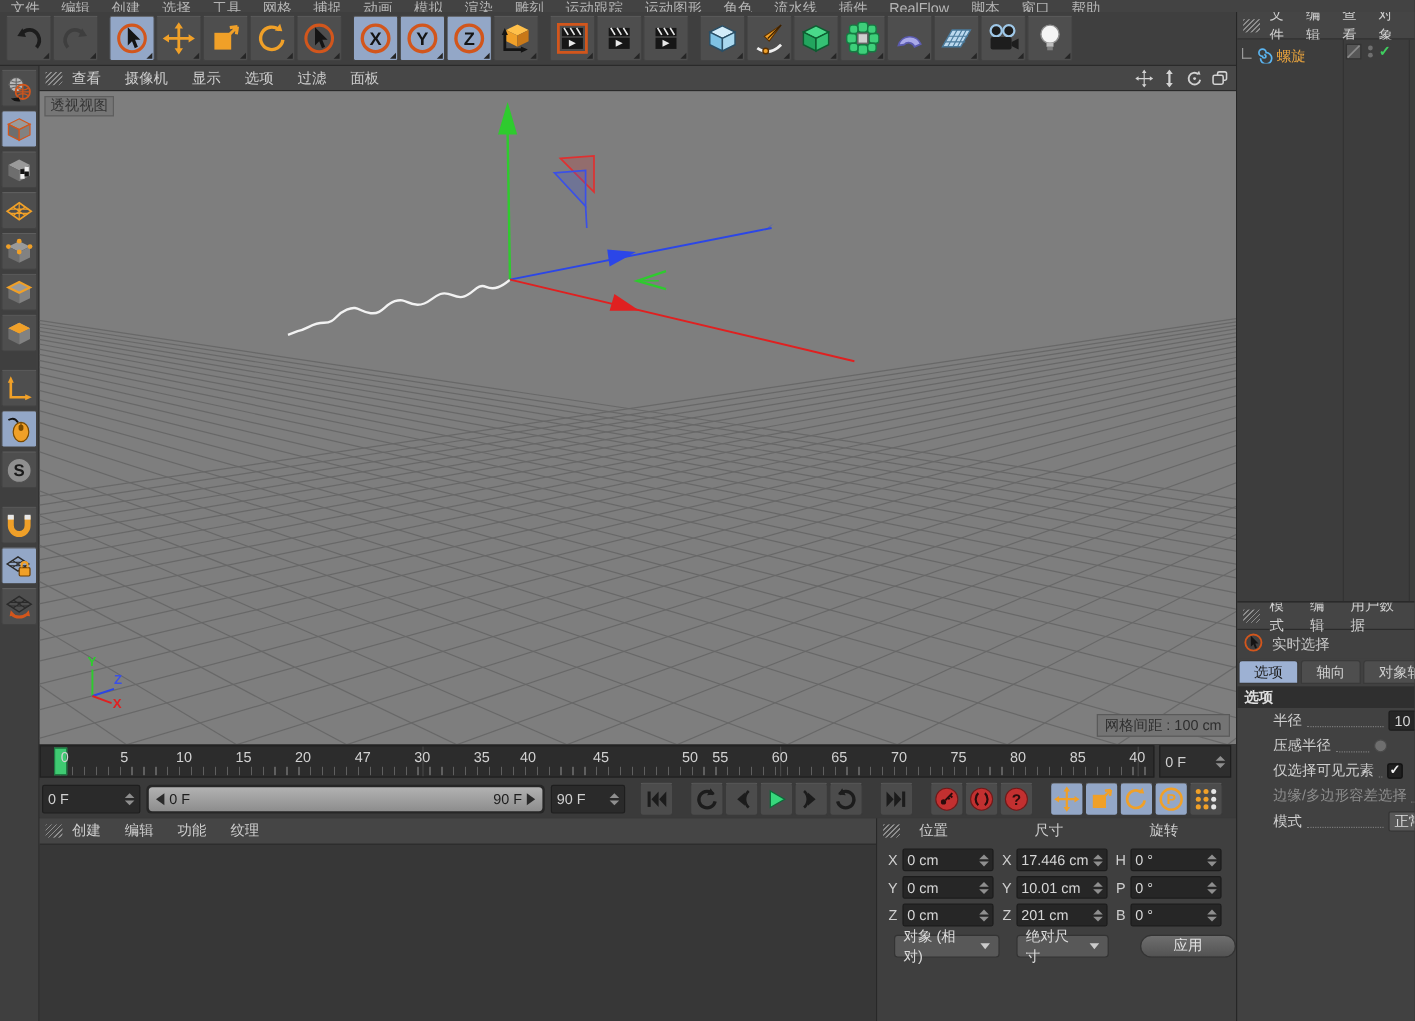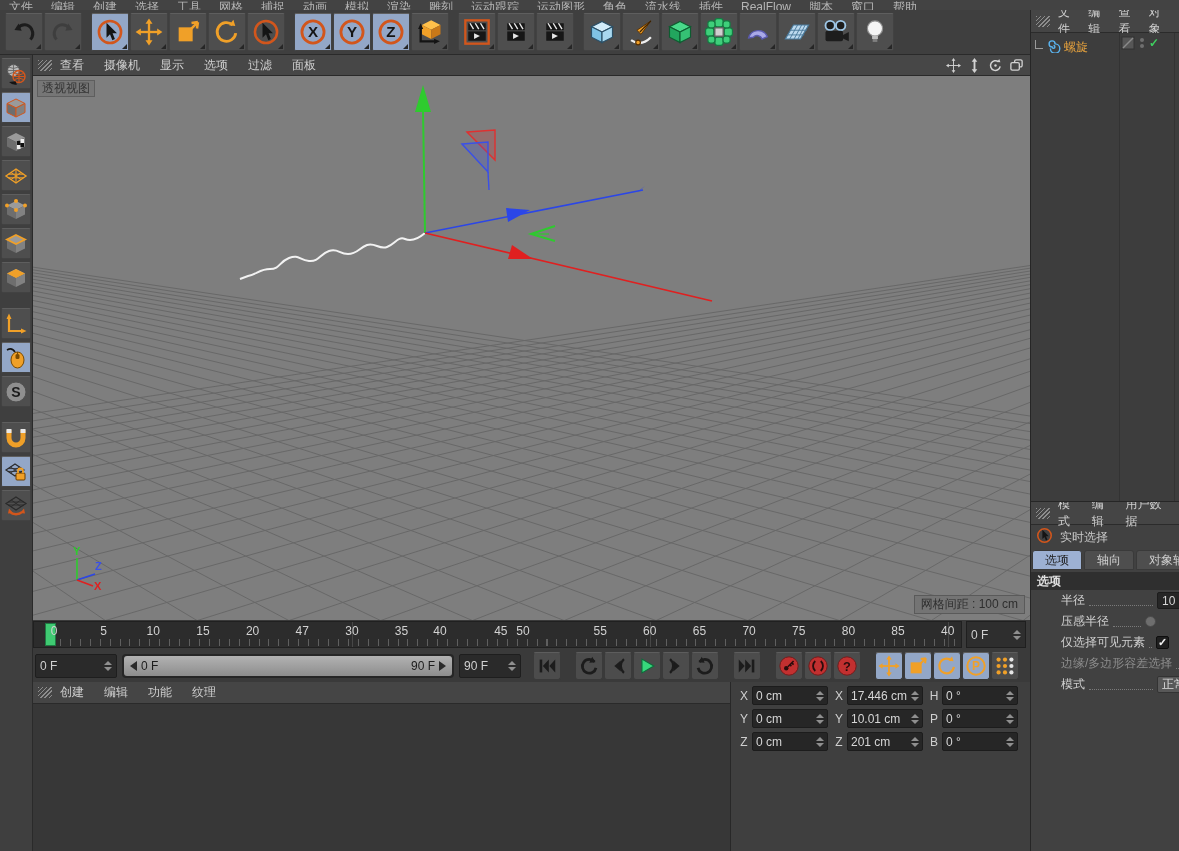--- a/index.html
+++ b/index.html
@@ -615,21 +615,21 @@
       <span class="ruler-num" style="left: 20px;">0</span>
       <span class="ruler-num" style="left: 69.65px;">5</span>
       <span class="ruler-num" style="left: 119.3px;">10</span>
       <span class="ruler-num" style="left: 168.95px;">15</span>
       <span class="ruler-num" style="left: 218.6px;">20</span>
       <span class="ruler-num" style="left: 268.25px;">47</span>
       <span class="ruler-num" style="left: 317.9px;">30</span>
       <span class="ruler-num" style="left: 367.55px;">35</span>
       <span class="ruler-num" style="left: 406px;">40</span>
       <span class="ruler-num" style="left: 466.85px;">45</span>
-      <span class="ruler-num" style="left: 489px;">50</span>
+      <span class="ruler-num" style="left: 541px;">50</span>
       <span class="ruler-num" style="left: 566.15px;">55</span>
       <span class="ruler-num" style="left: 615.8px;">60</span>
       <span class="ruler-num" style="left: 665.45px;">65</span>
       <span class="ruler-num" style="left: 715.1px;">70</span>
       <span class="ruler-num" style="left: 764.75px;">75</span>
       <span class="ruler-num" style="left: 814.4px;">80</span>
       <span class="ruler-num" style="left: 864.05px;">85</span>
       <span class="ruler-num" style="left: 913.7px;">40</span>
     </div>
   <div id="cur-frame-box">
@@ -831,20 +831,26 @@
       <span id="mat-menu-items" style="display:flex">
           <span class="pm-item">创建</span>
           <span class="pm-item">编辑</span>
           <span class="pm-item">功能</span>
           <span class="pm-item">纹理</span>
         </span>
     </div>
   </div>
 
   <div id="coordpanel">
+    <div id="coord-heads">
+      <span class="hatch"></span>
+      <span class="coord-head" style="margin-left:8px;width:96px">位置</span>
+      <span class="coord-head" style="width:96px">尺寸</span>
+      <span class="coord-head">旋转</span>
+    </div>
     <div id="coord-grid">
         <div class="coord-col">
           <div class="coord-row">
             <span class="axis-letter">X</span>
             <div class="coord-input">
               <span>0 cm</span>
               <span class="spin-arrows">
                 <i class="up"></i>
                 <i class="dn"></i>
               </span>
@@ -929,20 +935,31 @@
             <div class="coord-input">
               <span>0 °</span>
               <span class="spin-arrows">
                 <i class="up"></i>
                 <i class="dn"></i>
               </span>
             </div>
           </div>
         </div>
       </div>
+    <div id="coord-bottom">
+      <div class="dropdown">
+        <span>对象 (相对)</span>
+        <span class="dd-arrow"></span>
+      </div>
+      <div class="dropdown">
+        <span>绝对尺寸</span>
+        <span class="dd-arrow"></span>
+      </div>
+      <div id="apply-btn">应用</div>
+    </div>
   </div>
 
   <div id="rightpanel">
     <div class="rp-menu">
       <span class="hatch"></span>
       <span id="om-menu-items" style="display:flex">
           <span class="pm-item">文件</span>
           <span class="pm-item">编辑</span>
           <span class="pm-item">查看</span>
           <span class="pm-item">对象</span>

